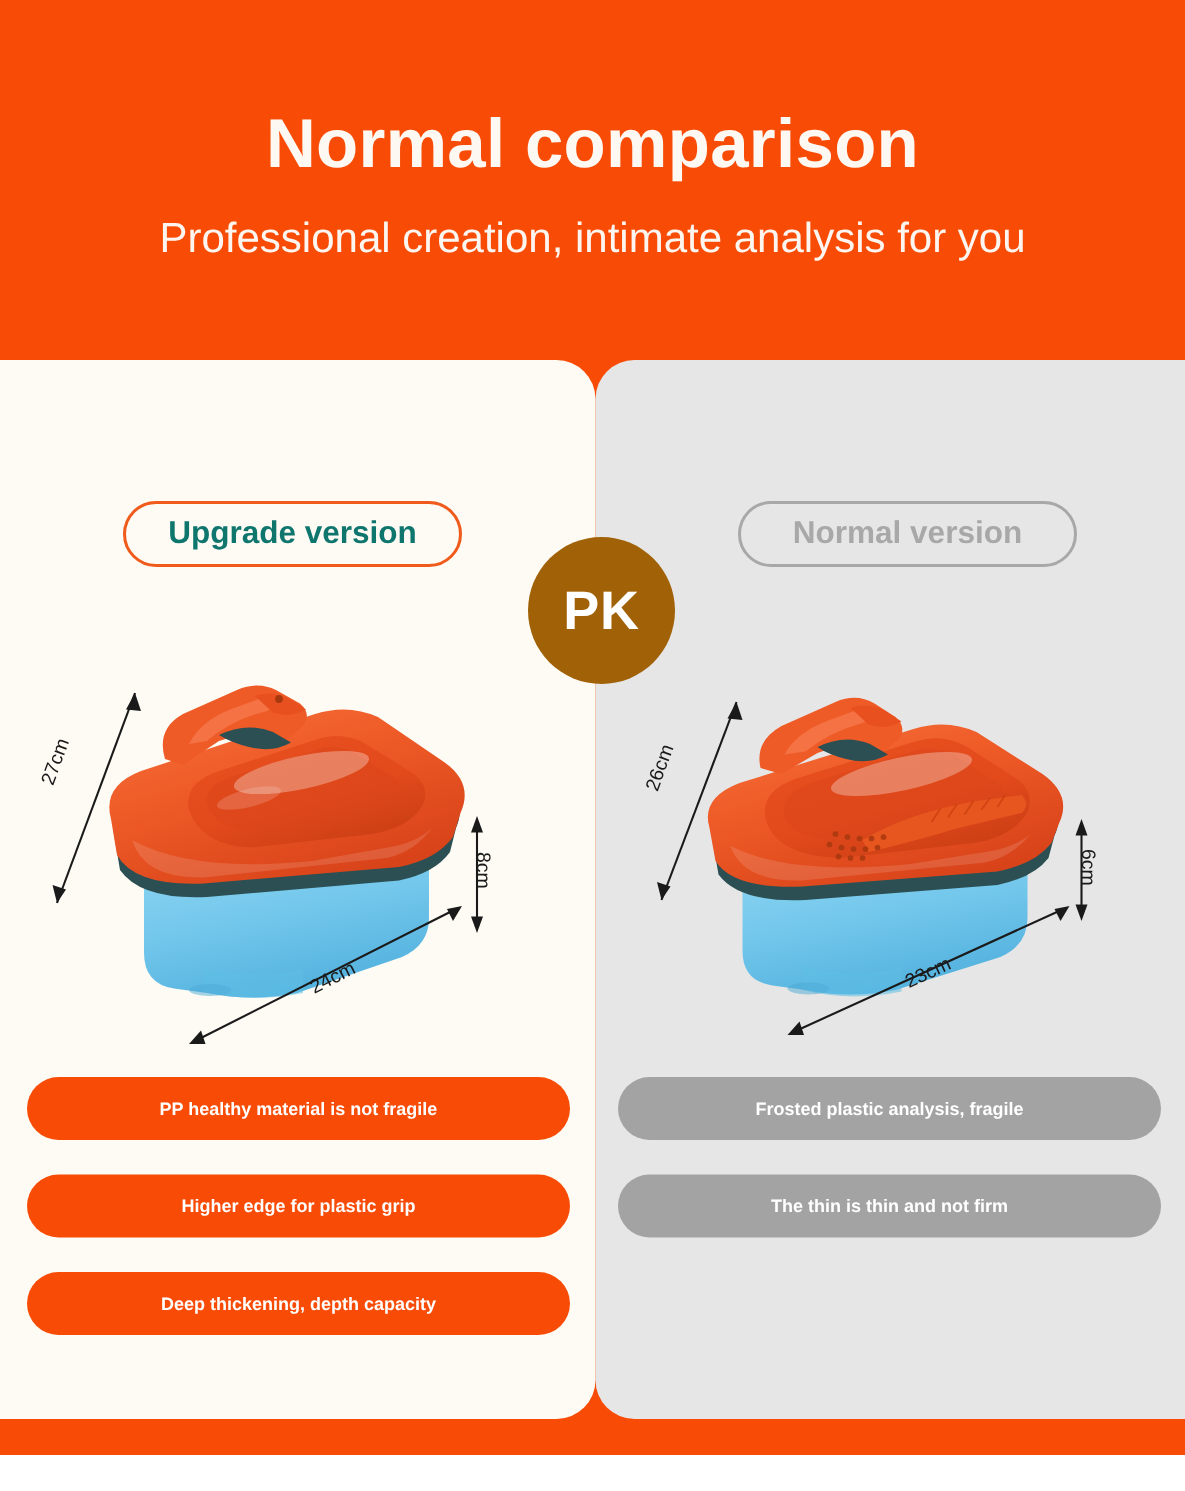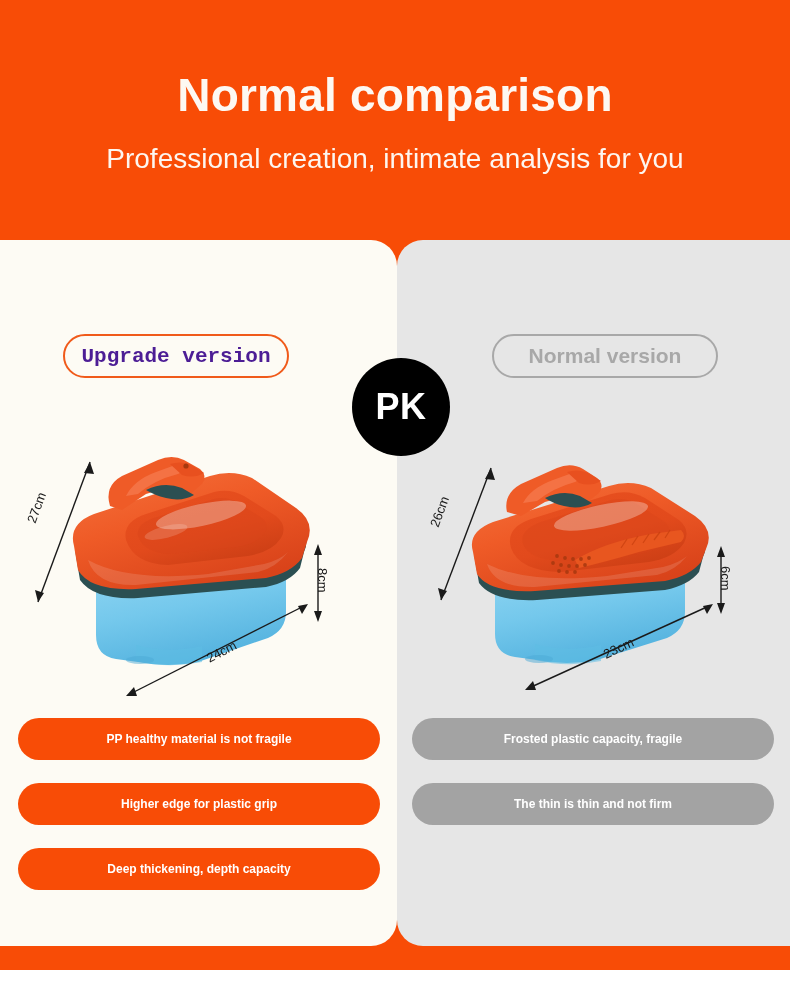--- a/index.html
+++ b/index.html
@@ -80,40 +80,39 @@
     position: absolute;
     display: flex;
     align-items: center;
     justify-content: center;
     border-radius: 22px;
     font-size: 21px;
     font-weight: bold;
     white-space: nowrap;
   }
   .badge-upgrade {
-    left: 63px;  top: 94px;
+    left: 82px;  top: 94px;
     width: 226px; height: 44px;
     border: 2.5px solid #f05a1a;
-    color: #4c1d95;
-    font-family: Liberation Mono, monospace;
+    color: #0f766e;
   }
   .badge-normal {
     left: 492px; top: 94px;
     width: 226px; height: 44px;
     border: 2.5px solid #a8a8a8;
     color: #a8a8a8;
   }
 
   
   .pk-badge {
     position: absolute;
     left: 352px; top: 118px;
     width: 98px; height: 98px;
     border-radius: 50%;
-    background: #000000;
+    background: #a16207;
     color: #ffffff;
     font-size: 36px;
     font-weight: bold;
     display: flex;
     align-items: center;
     justify-content: center;
     letter-spacing: 0.5px;
     z-index: 5;
   }
 
@@ -370,20 +369,20 @@
     </svg>
 
     <div class="dim-label" style="left:2px; top:74px; transform: rotate(-70deg); transform-origin: left top;">26cm</div>
 
     <div class="dim-label" style="left:308px; top:116px; transform: rotate(90deg); transform-origin: left top;">6cm</div>
 
     <div class="dim-label" style="left:176px; top:198px; transform: rotate(-25deg); transform-origin: left top;">23cm</div>
   </div>
 
   <div class="features features-right">
-    <div class="pill pill-gray">Frosted plastic capacity, fragile</div>
+    <div class="pill pill-gray">Frosted plastic analysis, fragile</div>
     <div class="pill pill-gray">The thin is thin and not firm</div>
   </div>
 
   <div class="pk-badge">PK</div>
 </div>
 
 <div class="bottom-strip"></div>
 
 </body></html>

